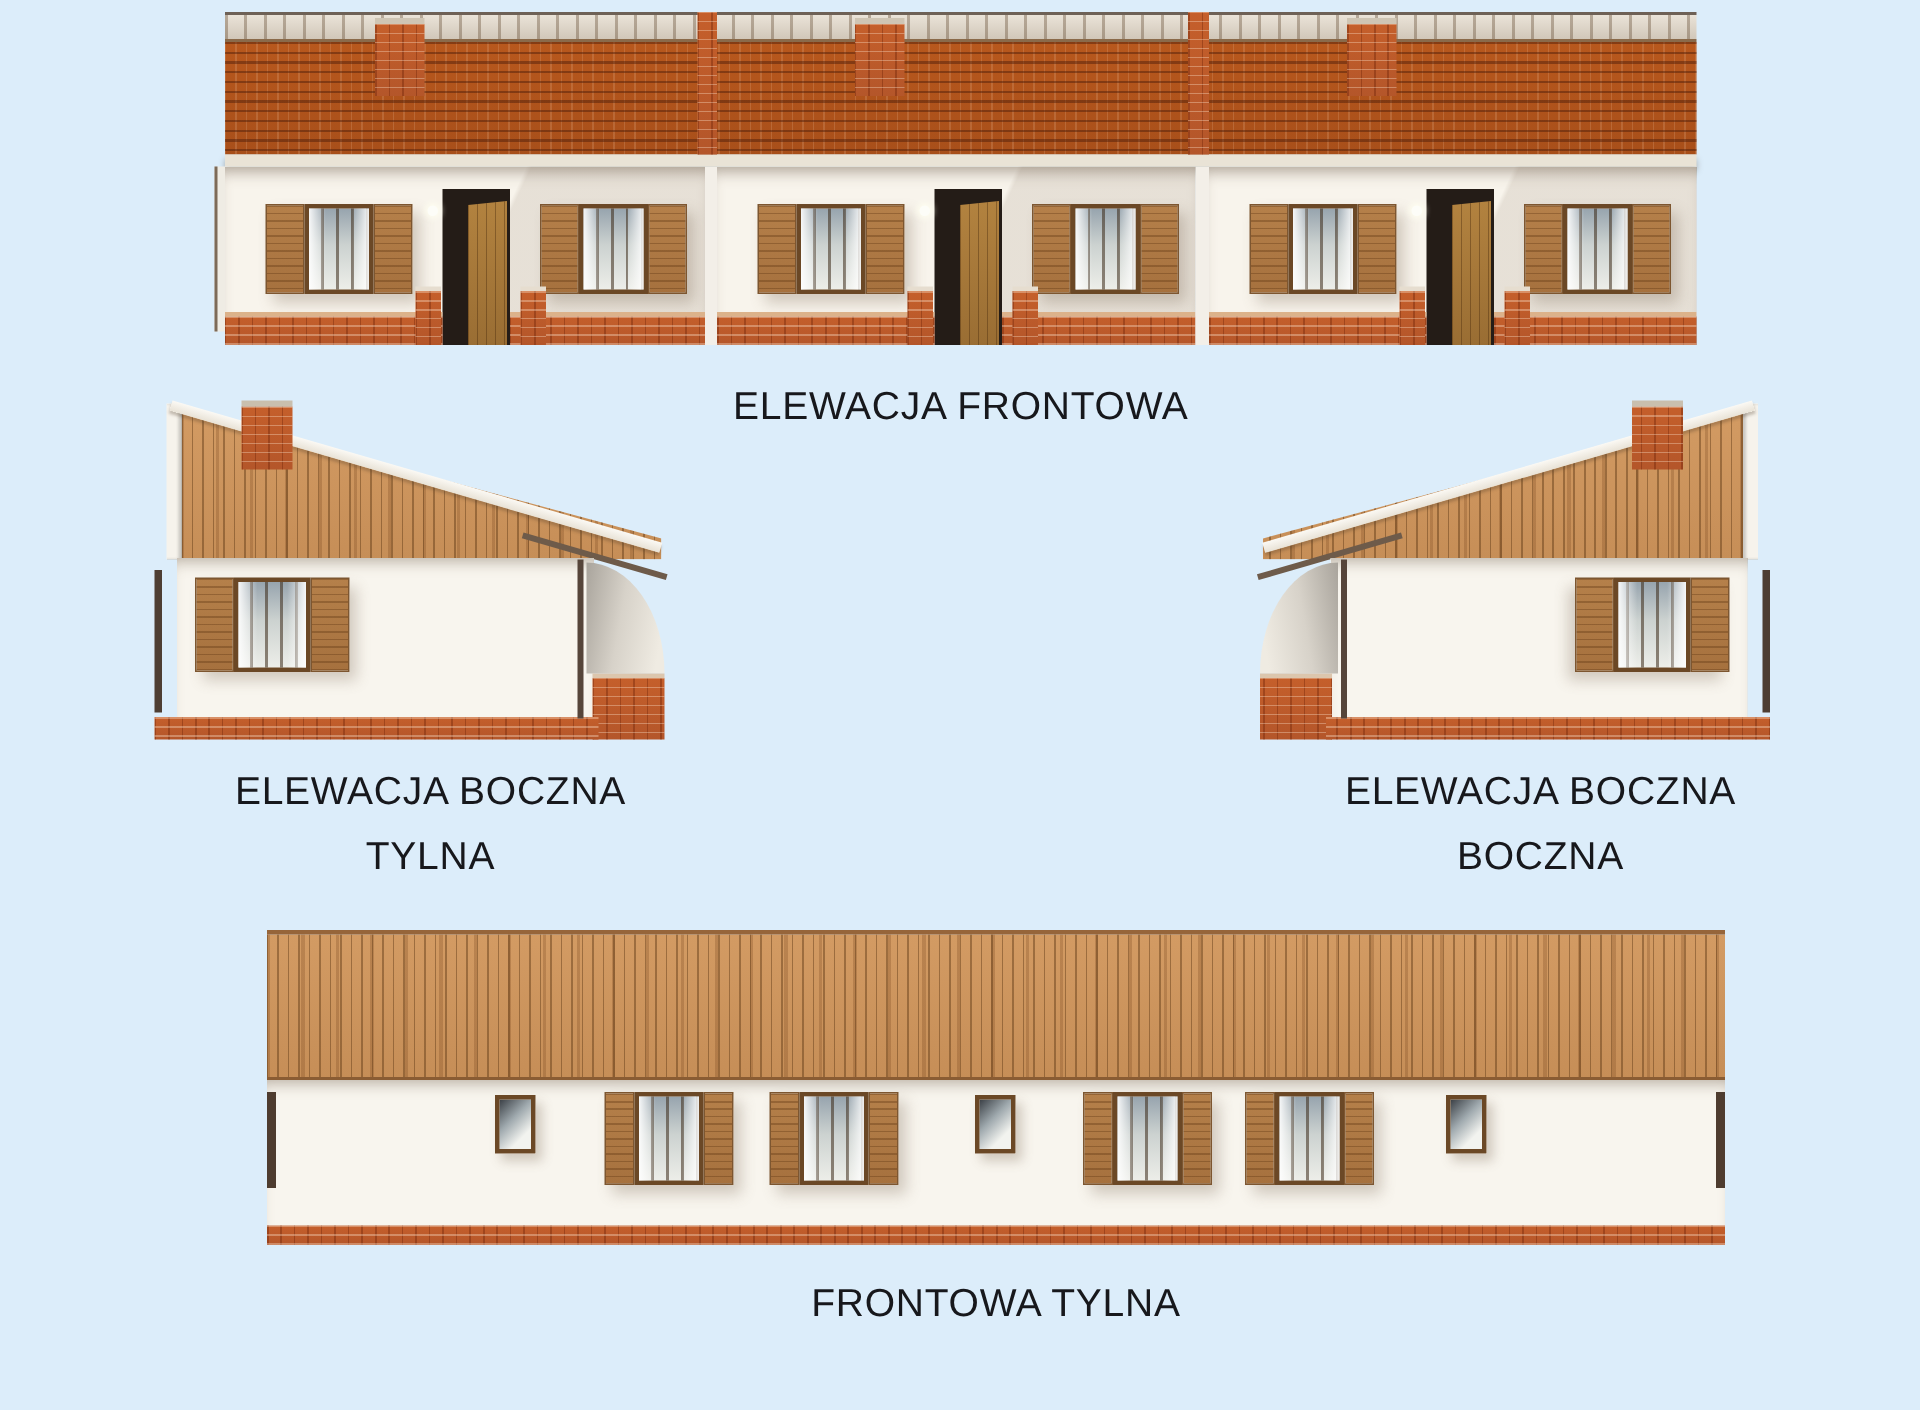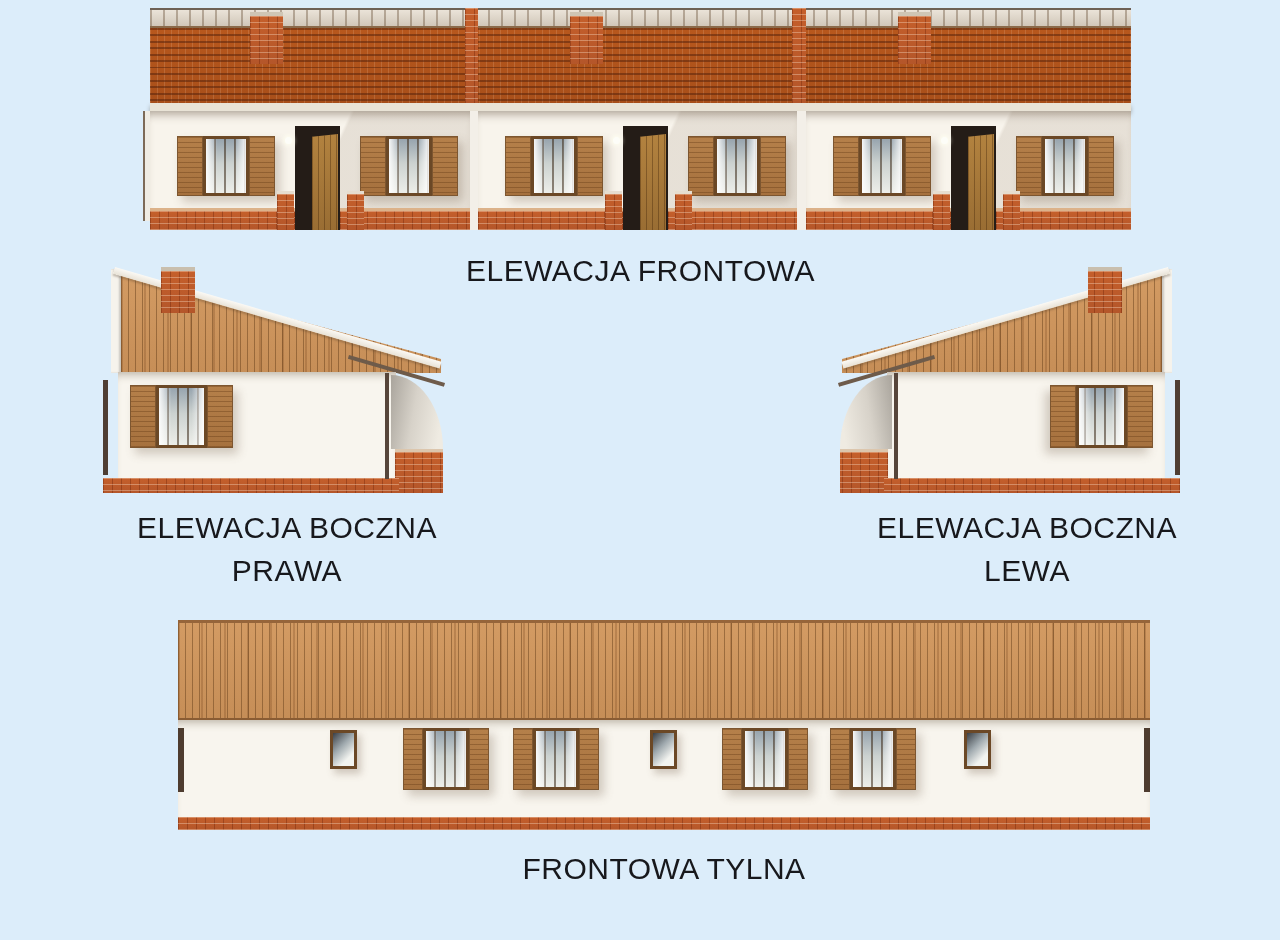--- a/index.html
+++ b/index.html
@@ -6,21 +6,21 @@
   body{
     width:1280px;height:940px;position:relative;overflow:hidden;
     background:#dcedfa;
     font-family:"Liberation Sans", sans-serif;
   }
   .abs{position:absolute;box-sizing:border-box;}
 
   
   .cap{
     position:absolute;text-align:center;color:#17181c;
-    font-size:30px;line-height:43px;letter-spacing:.5px;white-space:nowrap;
+    font-size:26px;line-height:43px;letter-spacing:.5px;white-space:nowrap;
   }
 
   
   .tex-wood{
     background:
       repeating-linear-gradient(90deg, rgba(92,55,20,.45) 0 1px, transparent 1px 7px),
       repeating-linear-gradient(90deg, rgba(120,70,30,.28) 0 2px, transparent 2px 23px),
       linear-gradient(180deg,#d39b63,#c68e57);
   }
   .tex-tile{
@@ -219,21 +219,21 @@
     </div>
     <div class="abs s-arc"></div>
     <div class="abs s-pillar tex-brick"></div>
     <div class="abs s-base tex-brick"></div>
     <div class="abs s-spout"></div>
     <div class="abs s-spout2"></div>
   </div>
 
   <div class="cap" style="left:103px;top:506px;width:368px">
     <div>ELEWACJA BOCZNA</div>
-    <div>PRAWA</div>
+    <div>TYLNA</div>
   </div>
 
   <div class="side mirror" style="left:840px;top:265px">
     <div class="abs s-edge"></div>
     <div class="abs s-wood tex-wood"></div>
     <div class="abs s-fascia"></div>
     <div class="abs s-gutter"></div>
     <div class="abs s-chimney tex-brick"></div>
     <div class="abs s-wall wall-white"></div>
     <div class="winset" style="left:27px;top:120px;width:103px;height:63px">
@@ -243,21 +243,21 @@
     </div>
     <div class="abs s-arc"></div>
     <div class="abs s-pillar tex-brick"></div>
     <div class="abs s-base tex-brick"></div>
     <div class="abs s-spout"></div>
     <div class="abs s-spout2"></div>
   </div>
 
   <div class="cap" style="left:843px;top:506px;width:368px">
     <div>ELEWACJA BOCZNA</div>
-    <div>LEWA</div>
+    <div>BOCZNA</div>
   </div>
 
   <div class="abs" style="left:178px;top:620px;width:972px;height:210px">
     <div class="abs r-wood tex-wood" style="left:0;top:0;width:972px;height:100px"></div>
     <div class="abs wall-white" style="left:0;top:100px;width:972px;height:97px"></div>
     <div class="abs tex-brick" style="left:0;top:197px;width:972px;height:13px"></div>
     <div class="abs r-spout" style="left:0;top:108px;height:64px"></div>
     <div class="abs r-spout" style="left:966px;top:108px;height:64px"></div>
 
     <div class="wsmall" style="left:152px;top:110px;width:27px;height:39px"></div>

